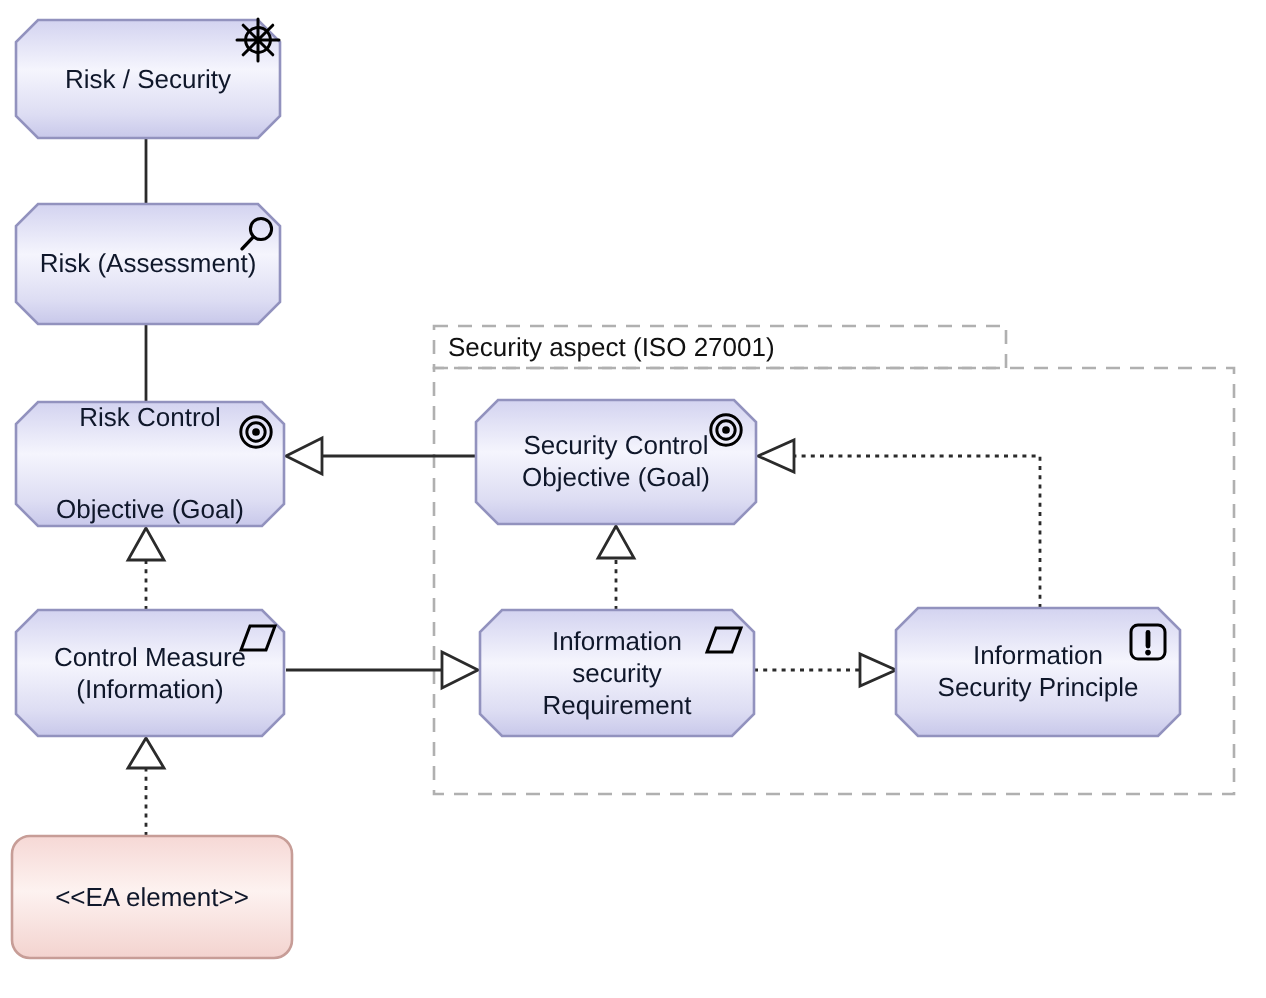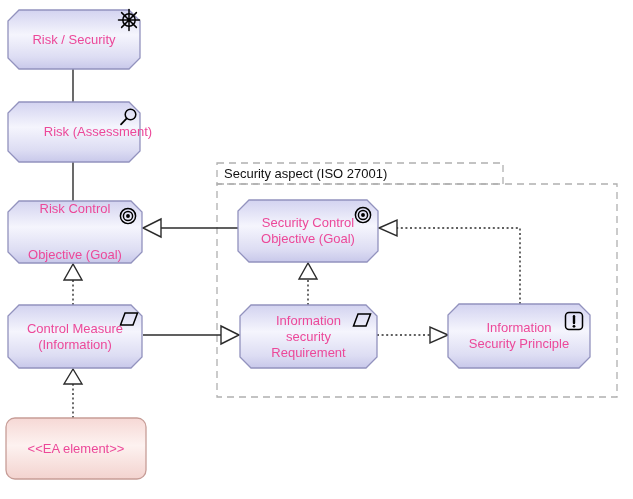--- a/index.html
+++ b/index.html
@@ -1,21 +1,21 @@
 <!DOCTYPE html>
 <html><head>
 <meta charset="utf-8">
 <style>
   html,body{margin:0;padding:0;background:#fff;}
   .stage{position:relative;width:633px;height:499px;background:#ffffff;
          font-family:"Liberation Sans",sans-serif;overflow:hidden;}
   svg.layer{position:absolute;left:0;top:0;}
   .node{position:absolute;display:flex;flex-direction:column;align-items:center;
         justify-content:center;text-align:center;font-size:13px;line-height:16px;
-        color:#ec4899;z-index:2;}
+        color:#0f172a;z-index:2;}
   .node span{display:block;white-space:nowrap;}
   .icon{position:absolute;z-index:3;}
   .group-label{position:absolute;z-index:2;font-size:13px;color:#111;
                line-height:21px;padding-left:7px;white-space:nowrap;}
 </style>
 </head>
 <body>
 
 <div class="stage">
 
@@ -101,21 +101,21 @@
         <line x1="12" y1="12" x2="12" y2="1.5"></line>
       <line x1="12" y1="12" x2="19.4" y2="19.4"></line>
         <line x1="12" y1="12" x2="4.6" y2="4.6"></line>
       <line x1="12" y1="12" x2="19.4" y2="4.6"></line>
         <line x1="12" y1="12" x2="4.6" y2="19.4"></line>
       <circle cx="12" cy="12" r="6.2"></circle>
     </g>
     <circle cx="12" cy="12" r="1.9" fill="#000"></circle>
   </svg>
 
-  <div class="node" style="left:8px;top:102px;width:132px;height:60px;padding-left:24px;">
+  <div class="node" style="left:8px;top:102px;width:132px;height:60px;">
     <span>Risk (Assessment)</span>
   </div>
   <svg class="icon" style="left:116px;top:106px;" width="24" height="24" viewBox="0 0 24 24">
     <circle cx="14.5" cy="8.5" r="5.3" fill="none" stroke="#000" stroke-width="1.5"></circle>
     <line x1="10.7" y1="12.4" x2="5" y2="18.4" stroke="#000" stroke-width="1.7" stroke-linecap="round"></line>
   </svg>
 
   <div class="node" style="left:8px;top:201px;width:134px;height:62px;justify-content:space-between;">
     <span>Risk Control</span>
     <span>Objective (Goal)</span>

